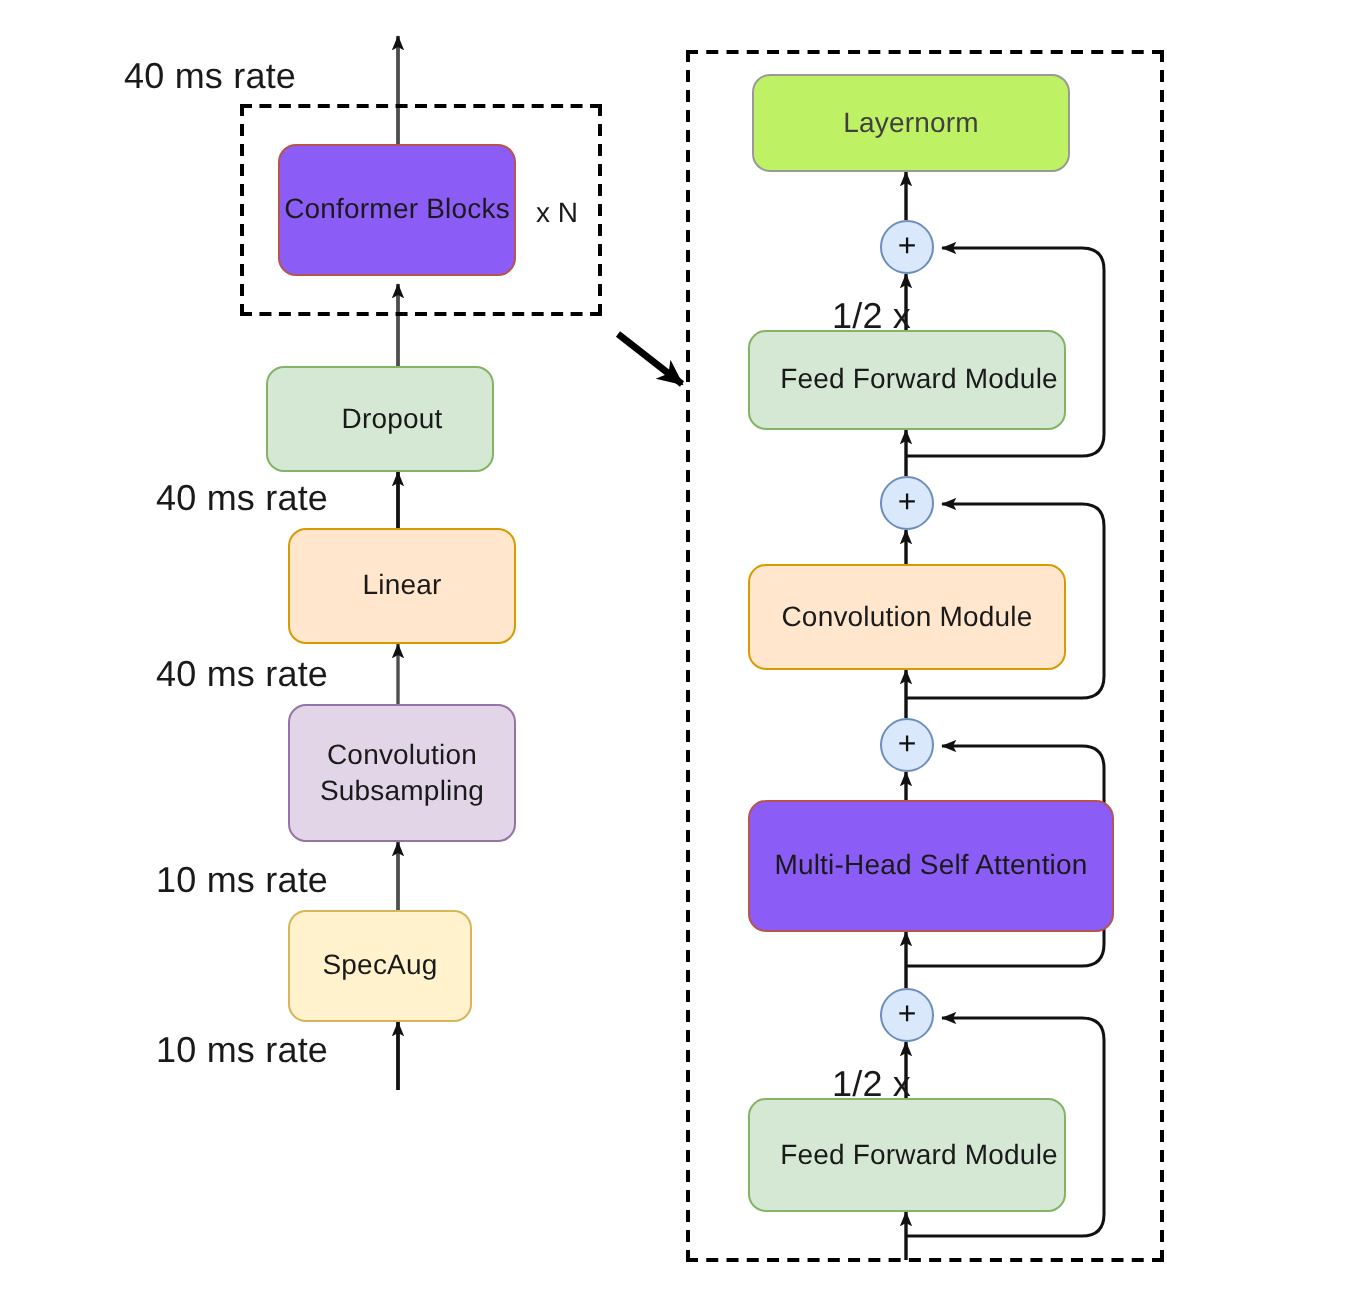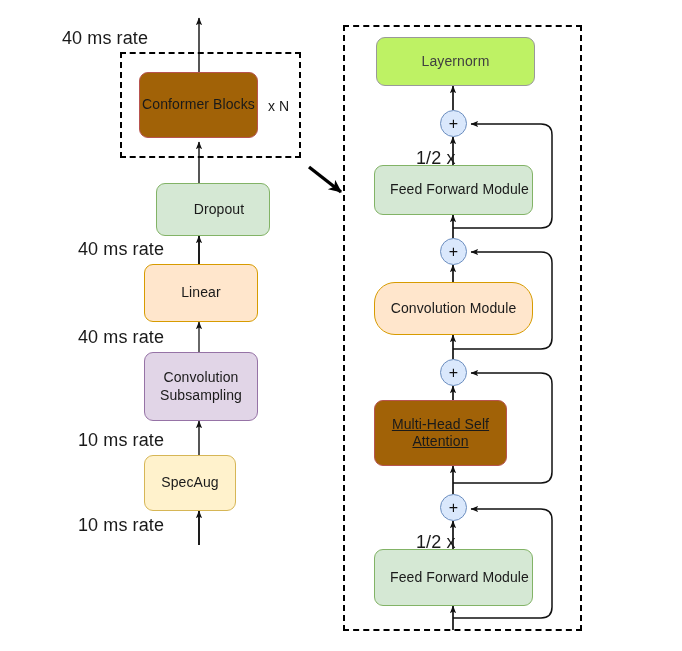--- a/index.html
+++ b/index.html
@@ -26,21 +26,21 @@
     justify-content: center;
     text-align: center;
     border-radius: 9px;
     border-width: 1.3px;
     border-style: solid;
     font-size: 14px;
     line-height: 1.22;
     color: #1a1a1a;
     letter-spacing: 0.1px;
   }
-  .node.red    { background: #a16207; border-color: #b85450; }
+  .node.red    { background: #8b5cf6; border-color: #b85450; }
   .node.green  { background: #d5e8d4; border-color: #82b366; padding-left: 12px; }
   .node.orange { background: #ffe6cc; border-color: #d79b00; }
   .node.purple { background: #e1d5e7; border-color: #9673a6; }
   .node.yellow { background: #fff2cc; border-color: #d6b656; }
   .node.gray   { background: #bef264; border-color: #999999; color: #404040; }
   .dashed-box {
     position: absolute;
     box-sizing: border-box;
     border: 2.6px dashed #000000;
     background: transparent;
@@ -147,21 +147,21 @@
   </svg>
 
   <div class="dashed-box" style="left:120px; top:52px; width:181px; height:106px;"></div>
 
   <div class="node red" style="left:139px; top:72px; width:119px; height:66px;">
     <span>Conformer Blocks</span>
   </div>
 
   <div class="xn-label" style="left:268px; top:98px;">x N</div>
 
-  <div class="node green" style="left:156px; top:183px; width:114px; height:53px;">
+  <div class="node green" style="left:133px; top:183px; width:114px; height:53px;">
     <span>Dropout</span>
   </div>
 
   <div class="node orange" style="left:144px; top:264px; width:114px; height:58px;">
     <span>Linear</span>
   </div>
 
   <div class="node purple" style="left:144px; top:352px; width:114px; height:69px;">
     <span style="display:block;">
       <span style="display:block;">Convolution</span>
@@ -196,29 +196,29 @@
   <div class="label" style="left:416px; top:148px;">1/2 x</div>
 
   <div class="node green" style="left:374px; top:165px; width:159px; height:50px;">
     <span>Feed Forward Module</span>
   </div>
 
   <div class="plus-node" style="left:440px; top:238px;">
     <span>+</span>
   </div>
 
-  <div class="node orange" style="left:374px; top:282px; width:159px; height:53px;border-radius:21px;">
+  <div class="node orange" style="left:374px; top:282px; width:159px; height:53px;">
     <span>Convolution Module</span>
   </div>
 
   <div class="plus-node" style="left:440px; top:359px;">
     <span>+</span>
   </div>
 
-  <div class="node red" style="left:374px; top:400px; width:133px; height:66px;text-decoration:underline;">
+  <div class="node red" style="left:374px; top:400px; width:183px; height:66px;">
     <span style="display:block;">
       <span style="display:block;">Multi-Head Self Attention</span>
     </span>
   </div>
 
   <div class="plus-node" style="left:440px; top:494px;">
     <span>+</span>
   </div>
 
   <div class="label" style="left:416px; top:532px;">1/2 x</div>

